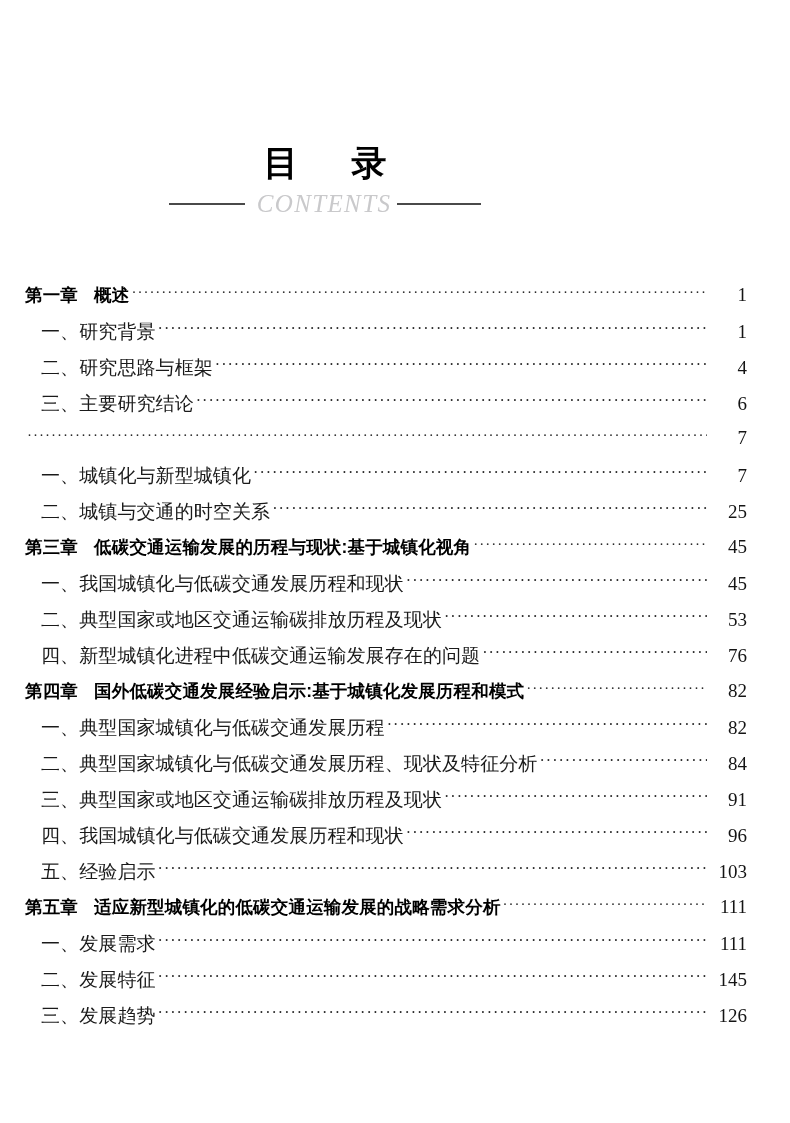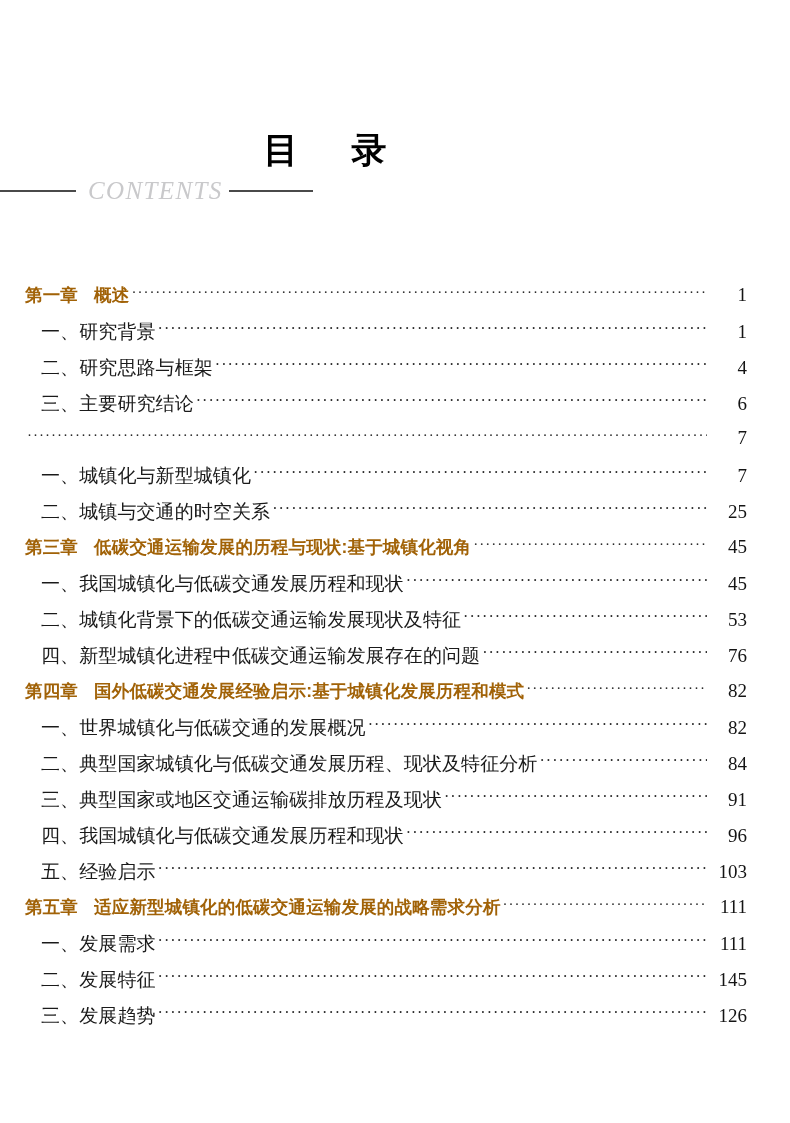--- a/index.html
+++ b/index.html
@@ -17,38 +17,39 @@
   }
 
   .page {
     position: absolute;
     inset: 0;
   }
 
   
   .masthead {
     position: absolute;
-    top: 128px;
+    top: 141px;
     left: 0;
     width: 650px;
     text-align: center;
   }
   .toc-title {
     font-family: "Liberation Sans", "DejaVu Sans", sans-serif;
     font-size: 35px;
     font-weight: 700;
     letter-spacing: 0.62em;
     text-indent: 0.62em;
     line-height: 44px;
     color: #000000;
   }
   .contents-row {
     margin-top: 6px;
     display: flex;
     align-items: center;
+    justify-content: center;
     gap: 0px;
   }
   .rule {
     display: block;
     height: 1.6px;
     background: #4a4a4a;
   }
   .rule-left  { width: 76px; margin-right: 12px; }
   .rule-right { width: 84px; margin-left: 6px; }
   .contents-word {
@@ -102,21 +103,21 @@
     font-size: 19px;
     color: #141414;
   }
 
   
   .row-chapter .label {
     font-family: "Liberation Sans", "DejaVu Sans", sans-serif;
     font-weight: 700;
     font-size: 17.5px;
     letter-spacing: 0.01em;
-    color: #a16207;
+    color: #000000;
   }
   .row-chapter .label .ch-no {
     margin-right: 16px;
   }
   .row-chapter .leaders::before {
     font-size: 15px;
   }
 
   
   .row-section {
@@ -185,36 +186,36 @@
         <span class="label"><span class="ch-no">第三章</span><span>低碳交通运输发展的历程与现状:基于城镇化视角</span></span>
         <span class="leaders"></span>
         <span class="page-num">45</span>
       </div>
       <div class="toc-row row-section">
         <span class="label"><span>一、我国城镇化与低碳交通发展历程和现状</span></span>
         <span class="leaders"></span>
         <span class="page-num">45</span>
       </div>
       <div class="toc-row row-section">
-        <span class="label"><span>二、城镇化背景下的低碳交通运输发展现状及特征</span></span>
+        <span class="label"><span>二、典型国家或地区交通运输碳排放历程及现状</span></span>
         <span class="leaders"></span>
         <span class="page-num">53</span>
       </div>
       <div class="toc-row row-section">
         <span class="label"><span>四、新型城镇化进程中低碳交通运输发展存在的问题</span></span>
         <span class="leaders"></span>
         <span class="page-num">76</span>
       </div>
       <div class="toc-row row-chapter">
         <span class="label"><span class="ch-no">第四章</span><span>国外低碳交通发展经验启示:基于城镇化发展历程和模式</span></span>
         <span class="leaders"></span>
         <span class="page-num">82</span>
       </div>
       <div class="toc-row row-section">
-        <span class="label"><span>一、世界城镇化与低碳交通的发展概况</span></span>
+        <span class="label"><span>一、典型国家城镇化与低碳交通发展历程</span></span>
         <span class="leaders"></span>
         <span class="page-num">82</span>
       </div>
       <div class="toc-row row-section">
         <span class="label"><span>二、典型国家城镇化与低碳交通发展历程、现状及特征分析</span></span>
         <span class="leaders"></span>
         <span class="page-num">84</span>
       </div>
       <div class="toc-row row-section">
         <span class="label"><span>三、典型国家或地区交通运输碳排放历程及现状</span></span>

